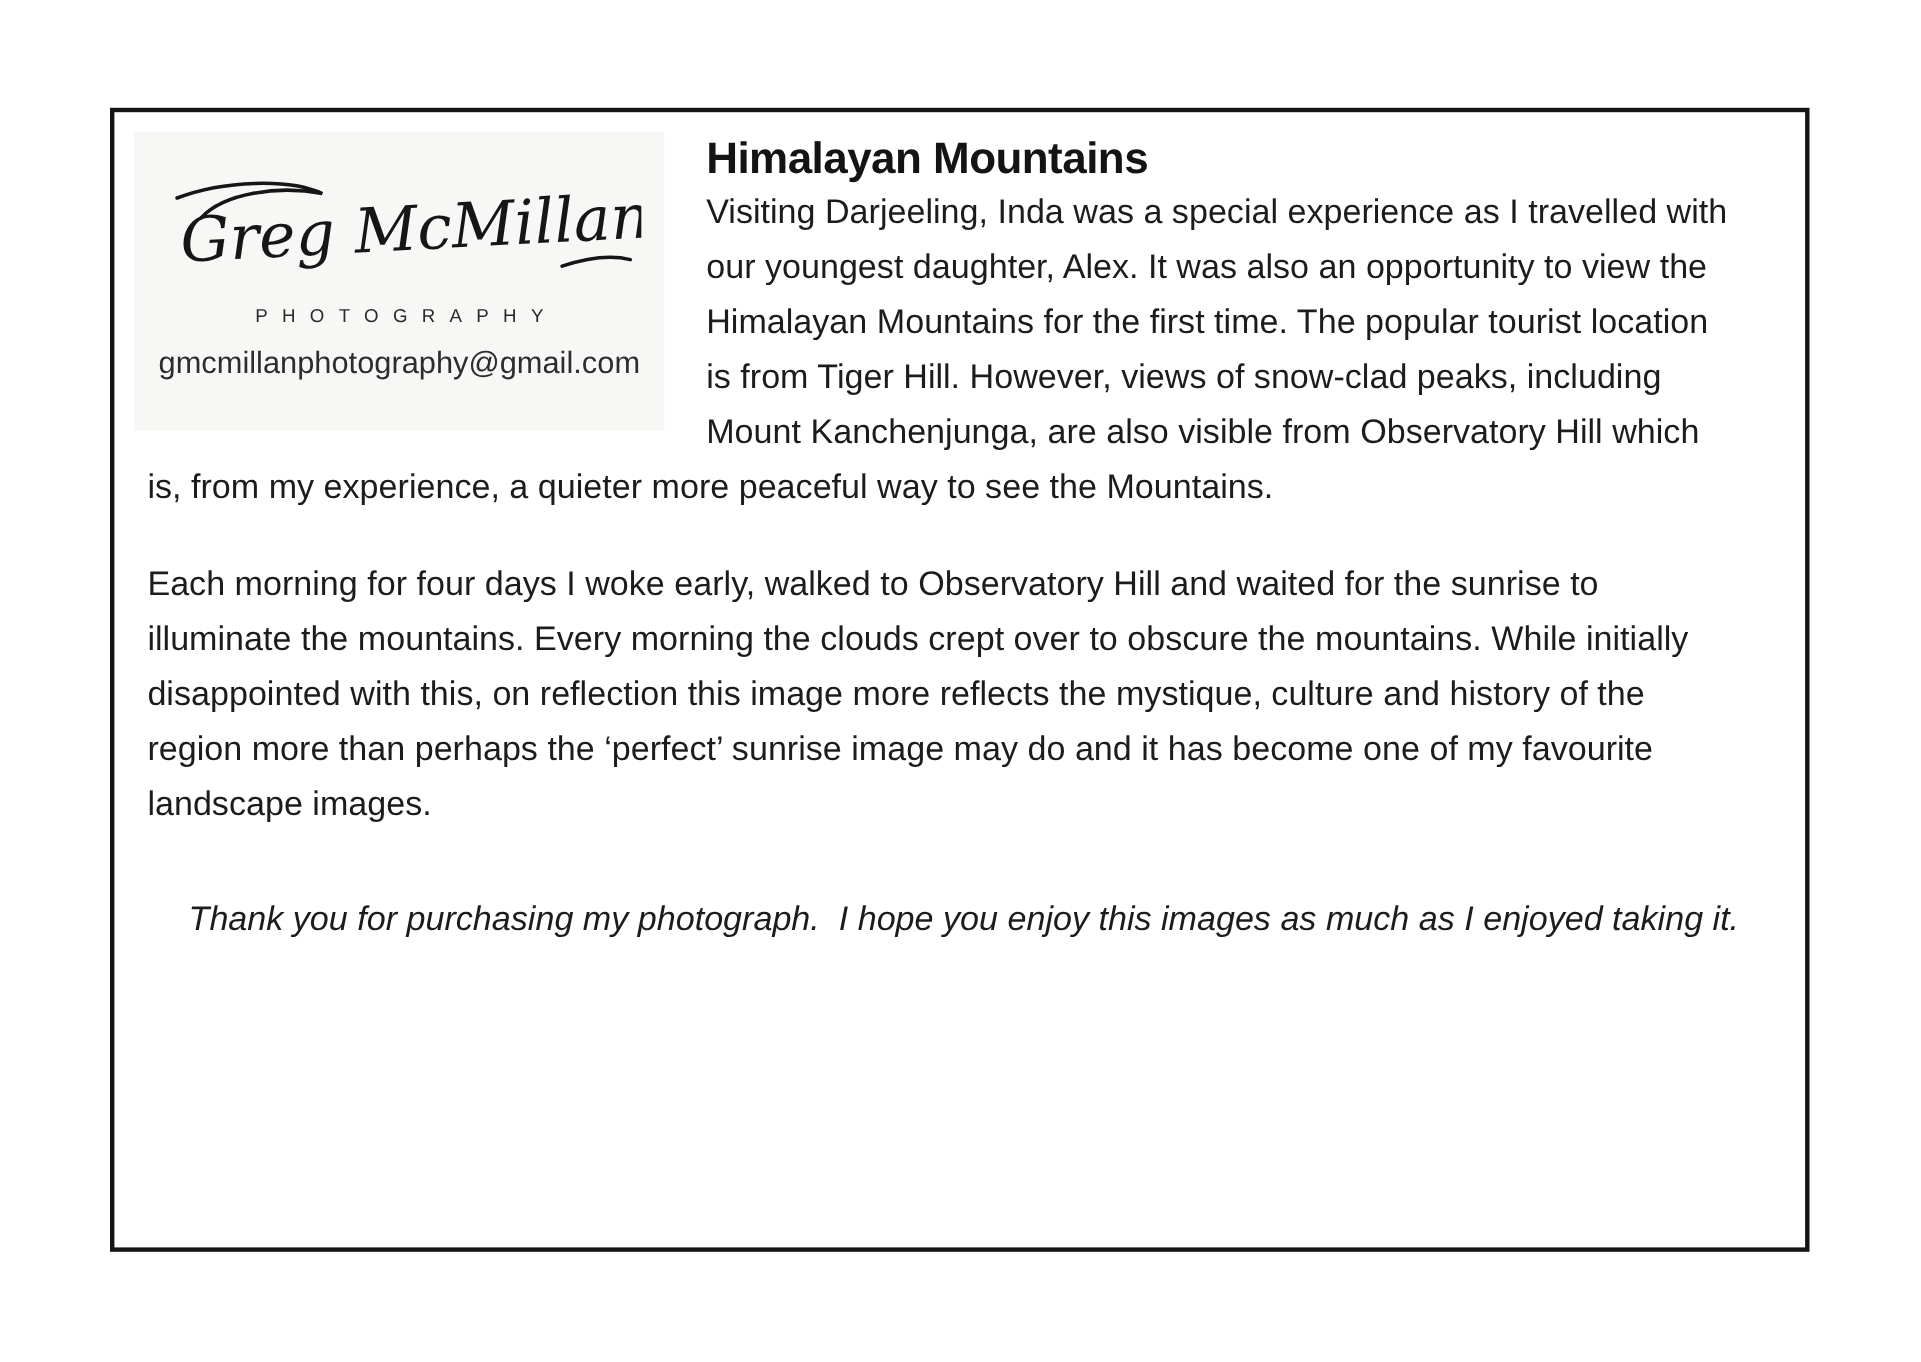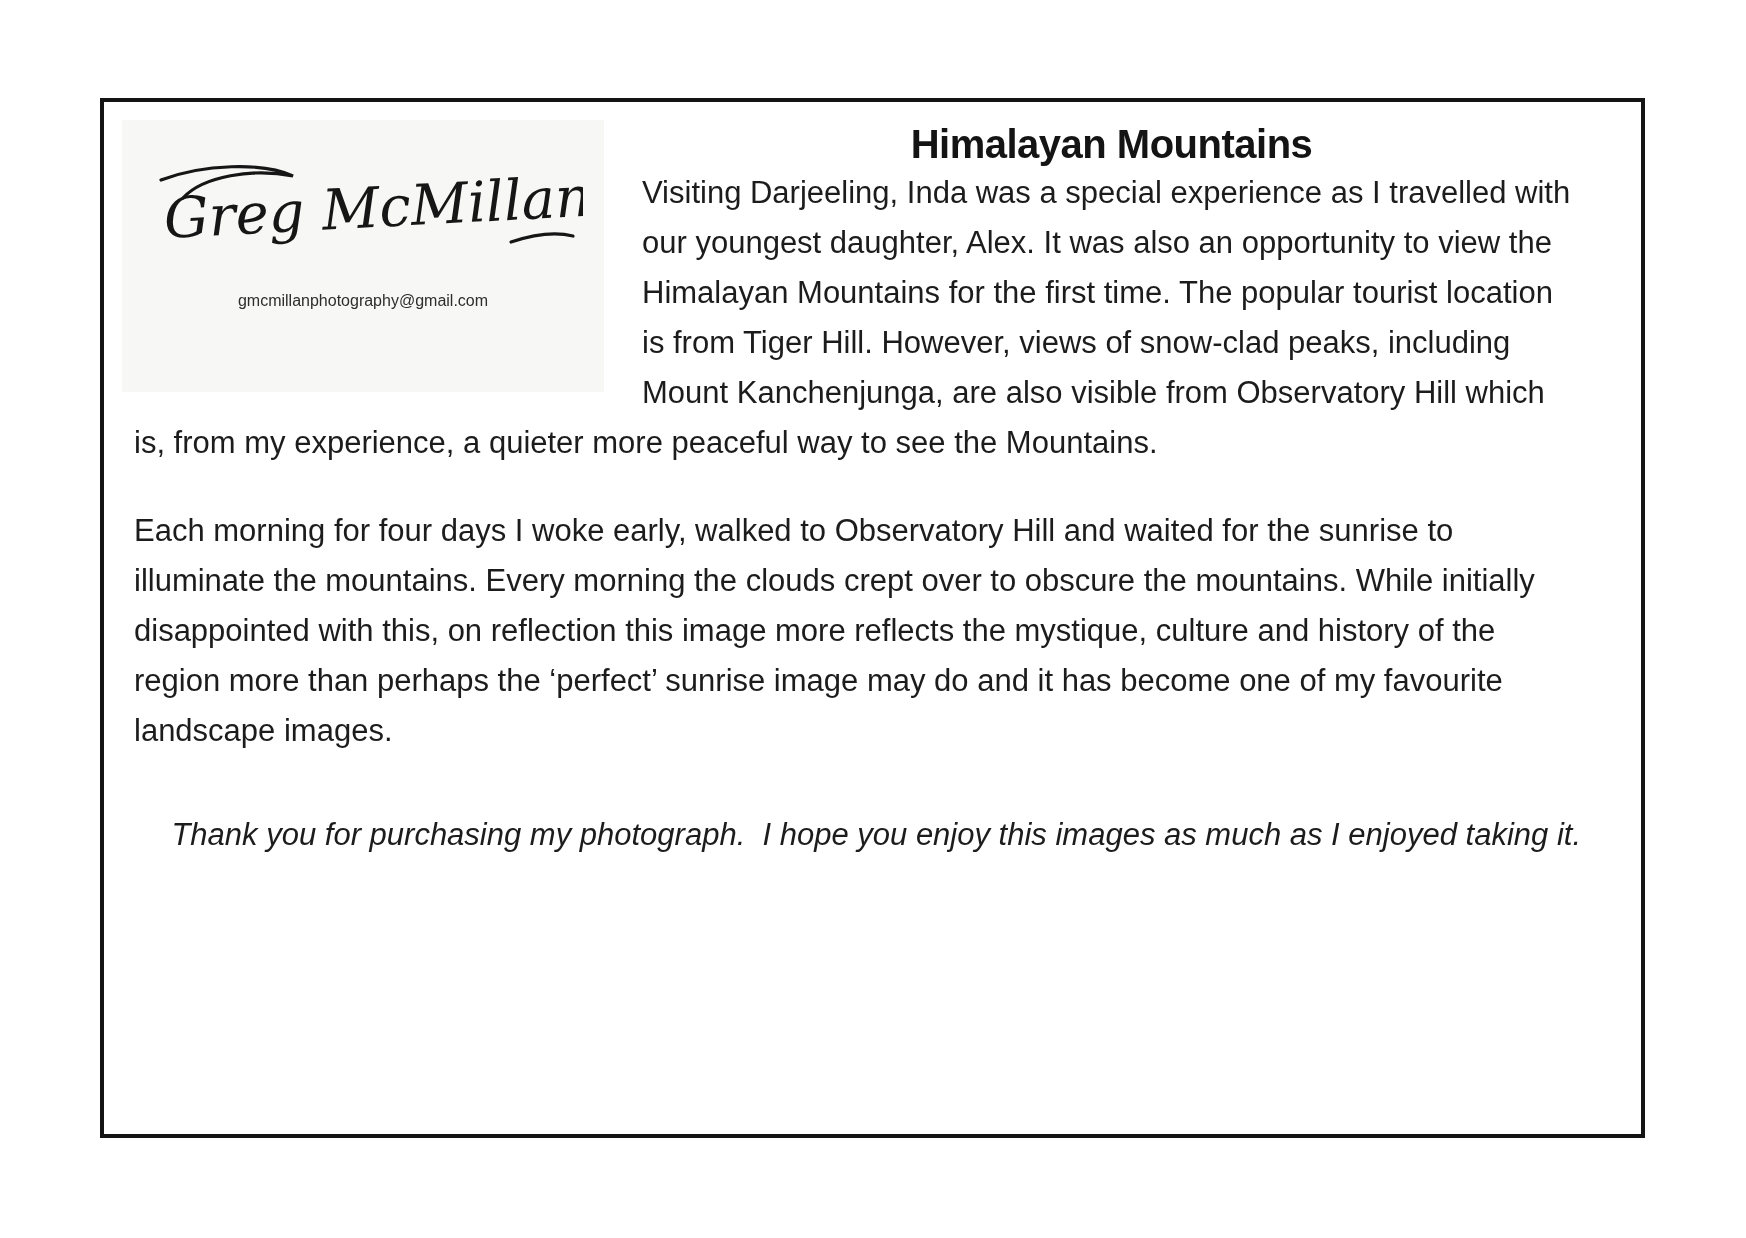--- a/index.html
+++ b/index.html
@@ -51,26 +51,25 @@
   .logo-subtitle {
     margin-top: 2px;
     font-size: 17px;
     letter-spacing: 13px;
     text-indent: 13px;
     color: #2a2a2a;
     font-weight: 400;
   }
   .logo-email {
     margin-top: 16px;
-    font-size: 16px;
+    font-size: 28px;
     color: #2d2d2d;
   }
   .doc-title {
     margin: 8px 0 0 0;
-    text-align: center;
     font-size: 40px;
     line-height: 48px;
     font-weight: 700;
     color: #141414;
     letter-spacing: -0.5px;
   }
   .body-par {
     margin: 0;
     font-size: 31px;
     line-height: 50px;
@@ -92,20 +91,21 @@
   <div class="card">
     <div class="content">
 
       <div class="logo-block">
         <svg class="signature" width="440" height="130" viewBox="0 0 440 130">
 
           <path d="M18 34 C 60 18, 120 16, 150 30 C 110 22, 60 30, 40 52" stroke="#161616" stroke-width="3.2" fill="none" stroke-linecap="round"></path>
           <path d="M368 96 C 392 88, 414 86, 430 90" stroke="#161616" stroke-width="3.2" fill="none" stroke-linecap="round"></path>
           <text x="22" y="92" font-family="DejaVu Serif, serif" font-style="italic" font-size="56" fill="#161616" transform="rotate(-3 22 92)">Greg McMillan</text>
         </svg>
+        <div class="logo-subtitle">PHOTOGRAPHY</div>
         <div class="logo-email">gmcmillanphotography@gmail.com</div>
       </div>
 
       <h1 class="doc-title">Himalayan Mountains</h1>
 
       <p class="body-par par-1">Visiting Darjeeling, Inda was a special experience as I travelled with our youngest daughter, Alex. It was also an opportunity to view the Himalayan Mountains for the first time. The popular tourist location is from Tiger Hill. However, views of snow-clad peaks, including Mount Kanchenjunga, are also visible from Observatory Hill which is, from my experience, a quieter more peaceful way to see the Mountains.</p>
 
       <p class="body-par par-2">Each morning for four days I woke early, walked to Observatory Hill and waited for the sunrise to illuminate the mountains. Every morning the clouds crept over to obscure the mountains. While initially disappointed with this, on reflection this image more reflects the mystique, culture and history of the region more than perhaps the ‘perfect’ sunrise image may do and it has become one of my favourite landscape images.</p>
 
       <p class="body-par par-thanks">Thank you for purchasing my photograph.  I hope you enjoy this images as much as I enjoyed taking it.</p>

